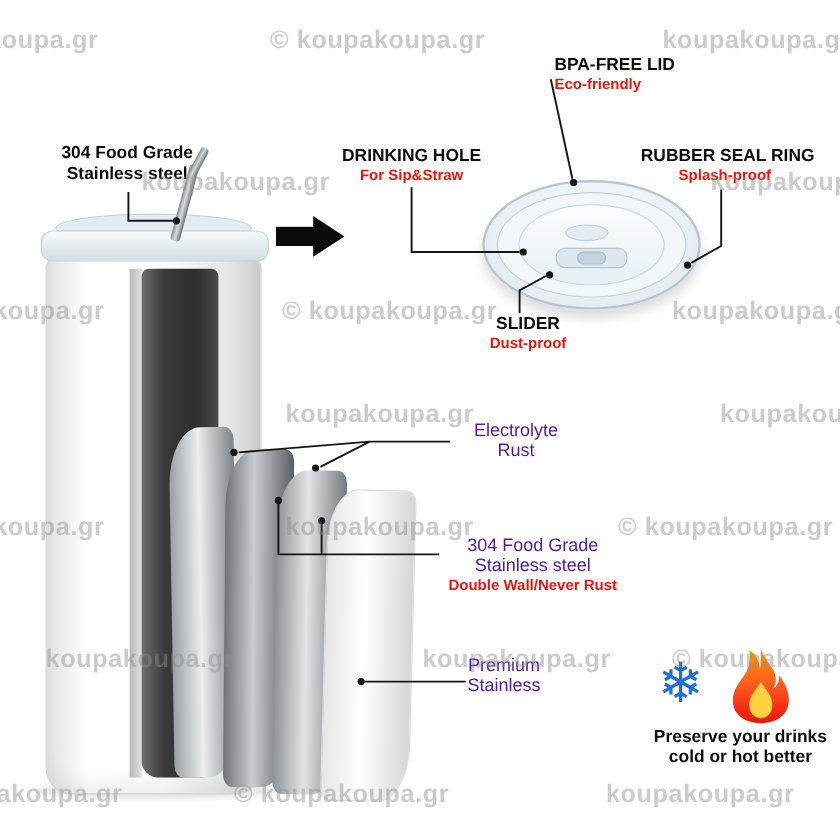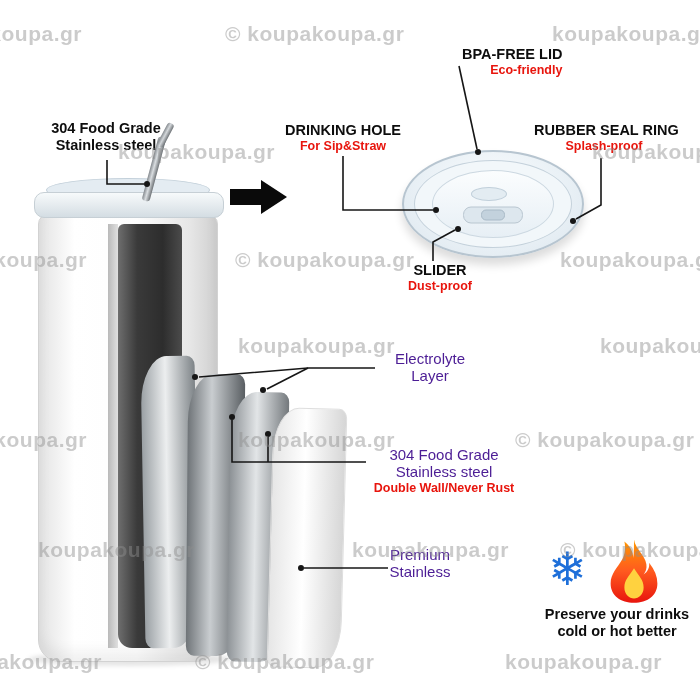--- a/index.html
+++ b/index.html
@@ -69,21 +69,21 @@
   .connectors circle{fill:#161616;}
 
   
   .callout{position:absolute;z-index:7;line-height:1.15;}
   .t{font-weight:bold;font-size:14.5px;color:#0d0d0d;white-space:nowrap;}
   .t15{font-weight:normal;font-size:15px;color:#4c1d95;white-space:nowrap;}
   .s{font-weight:bold;font-size:12.5px;color:#e8150d;white-space:nowrap;}
   .center{text-align:center;}
 
   .co-steel-top{left:40px;top:120px;width:132px;}
-  .co-bpa{left:462px;top:46px;text-align:right;}
+  .co-bpa{left:462px;top:46px;}
   .co-hole{left:284px;top:122px;width:118px;}
   .co-seal{left:534px;top:122px;width:140px;}
   .co-slider{left:404px;top:262px;width:72px;}
   .co-electrolyte{left:377px;top:350px;width:106px;}
   .co-wall{left:368px;top:446px;width:152px;}
   .co-coatings{left:370px;top:546px;width:100px;}
   .co-preserve{left:538px;top:606px;width:158px;font-weight:bold;font-size:14.5px;color:#0d0d0d;}
 
   
   .snowflake{position:absolute;left:548px;top:546px;z-index:7;font-size:46px;line-height:1;
@@ -173,21 +173,21 @@
     <div class="s">For Sip&amp;Straw</div>
   </div>
 
   <div class="callout co-slider center">
     <div class="t">SLIDER</div>
     <div class="s">Dust-proof</div>
   </div>
 
   <div class="callout co-electrolyte center">
     <div class="t15">Electrolyte</div>
-    <div class="t15">Layer</div>
+    <div class="t15">Rust</div>
   </div>
 
   <div class="callout co-wall center">
     <div class="t15">304 Food Grade</div>
     <div class="t15">Stainless steel</div>
     <div class="s">Double Wall/Never Rust</div>
   </div>
 
   <div class="callout co-coatings center">
     <div class="t15">Premium</div>

